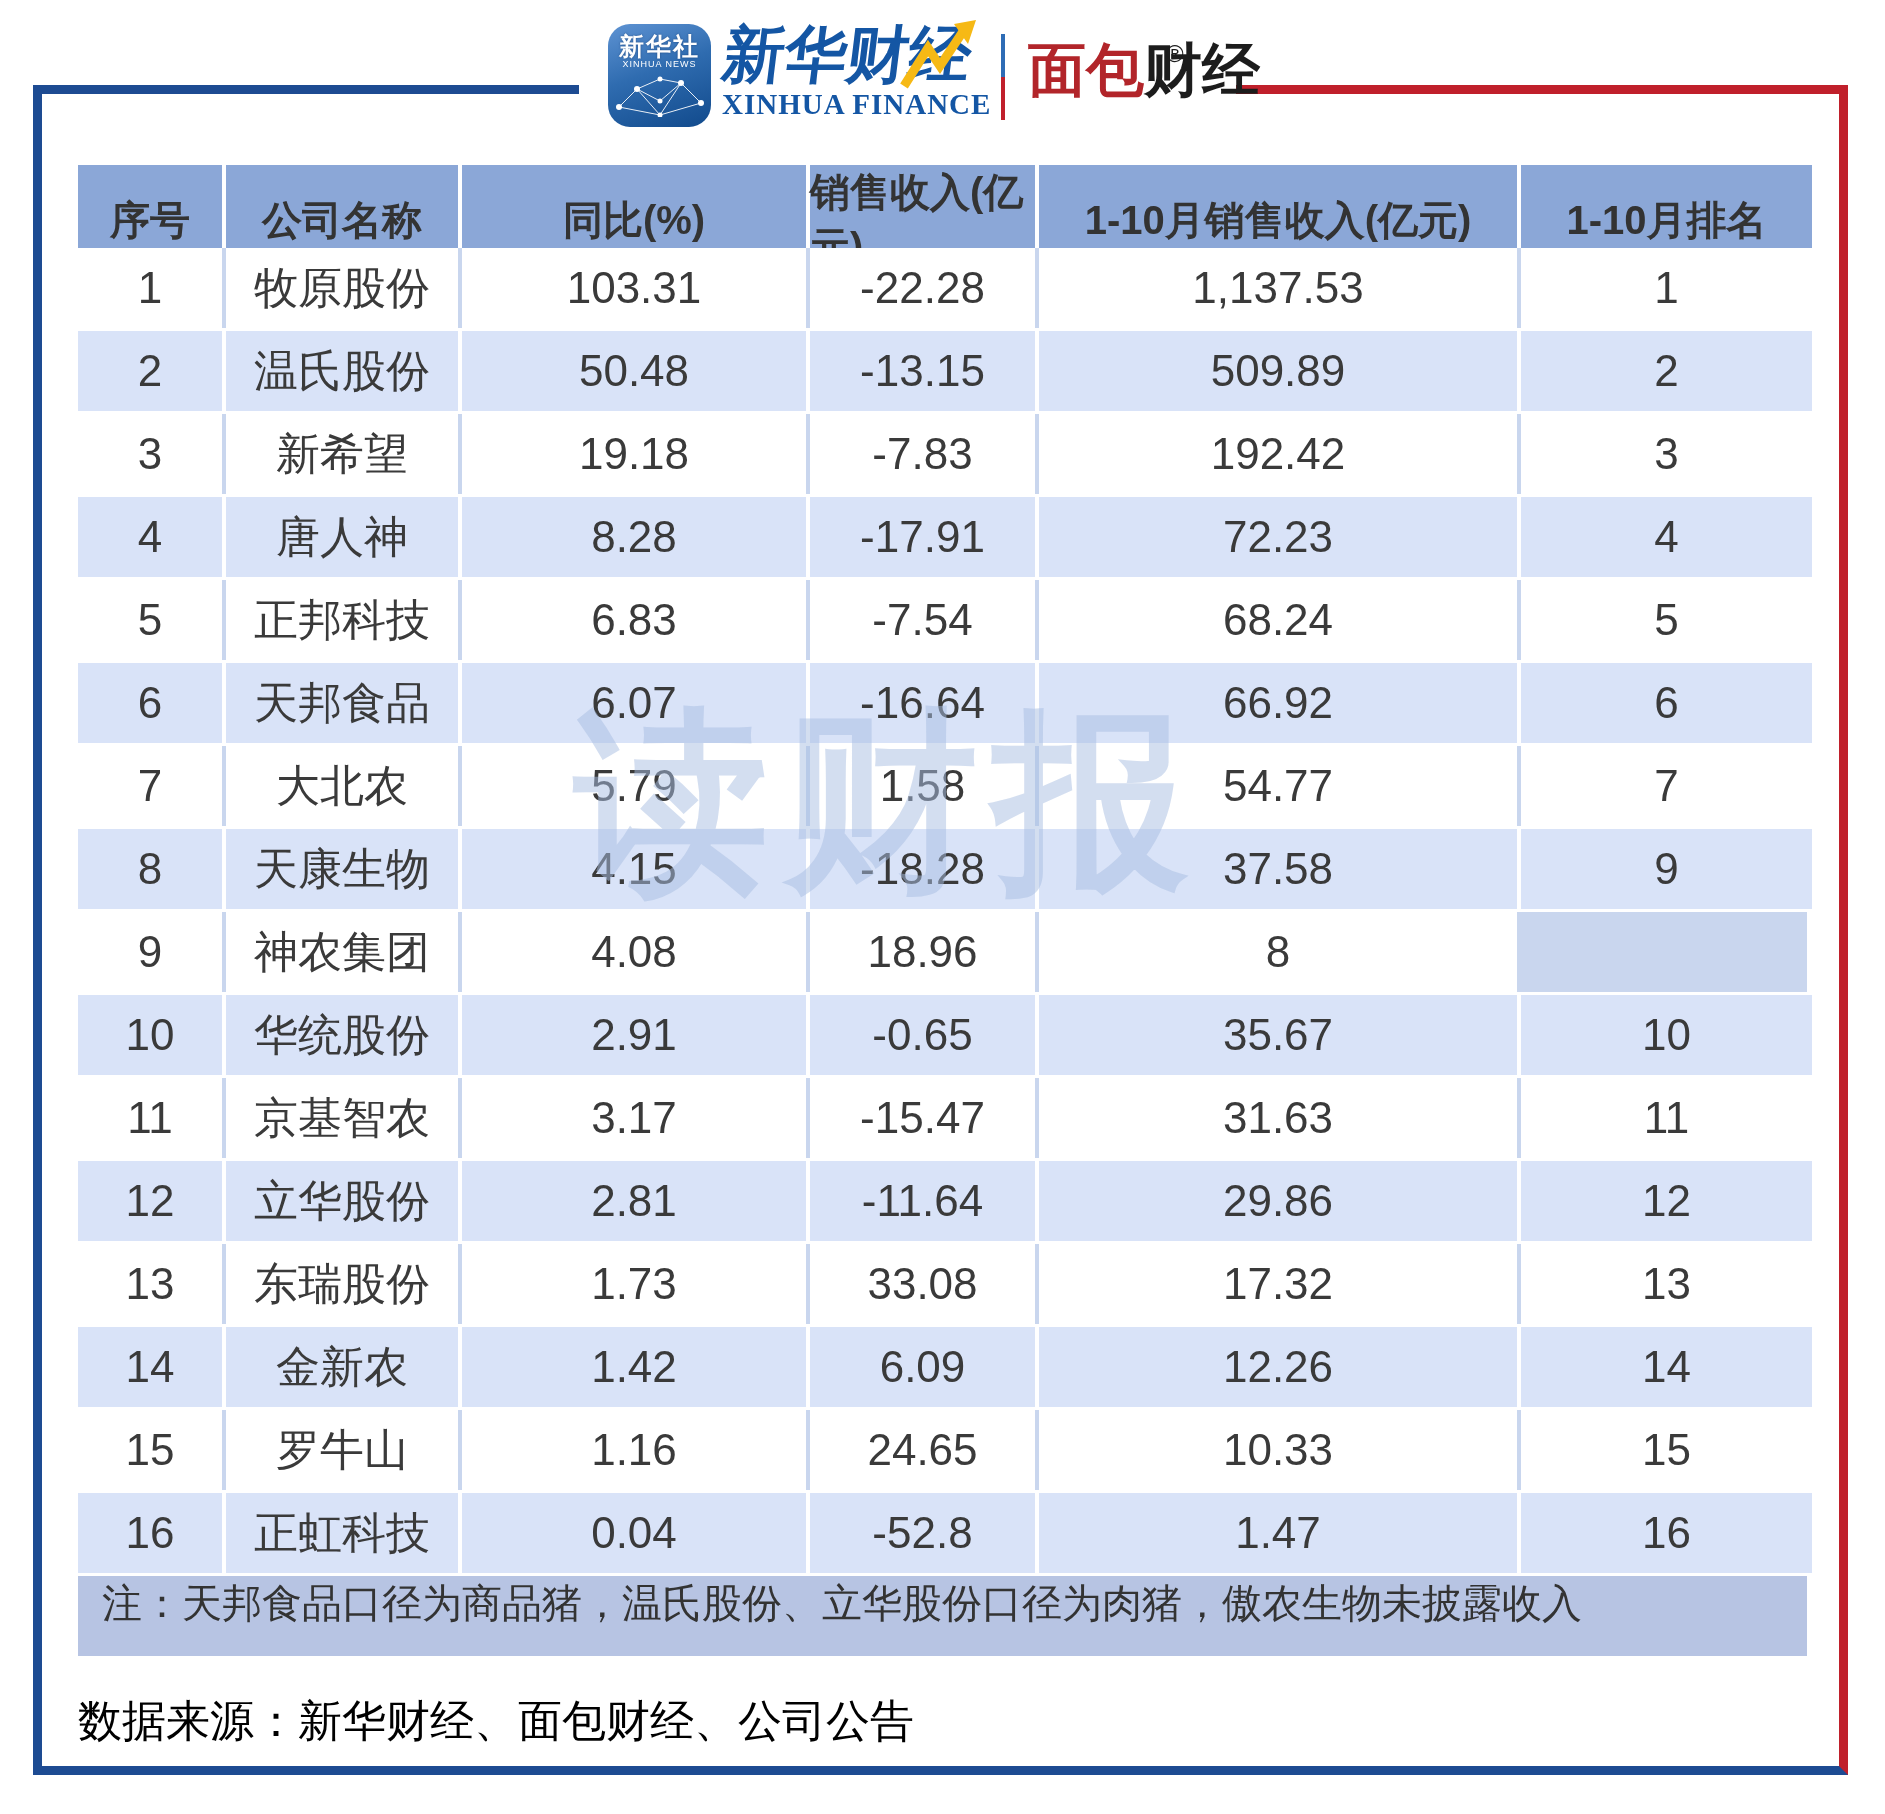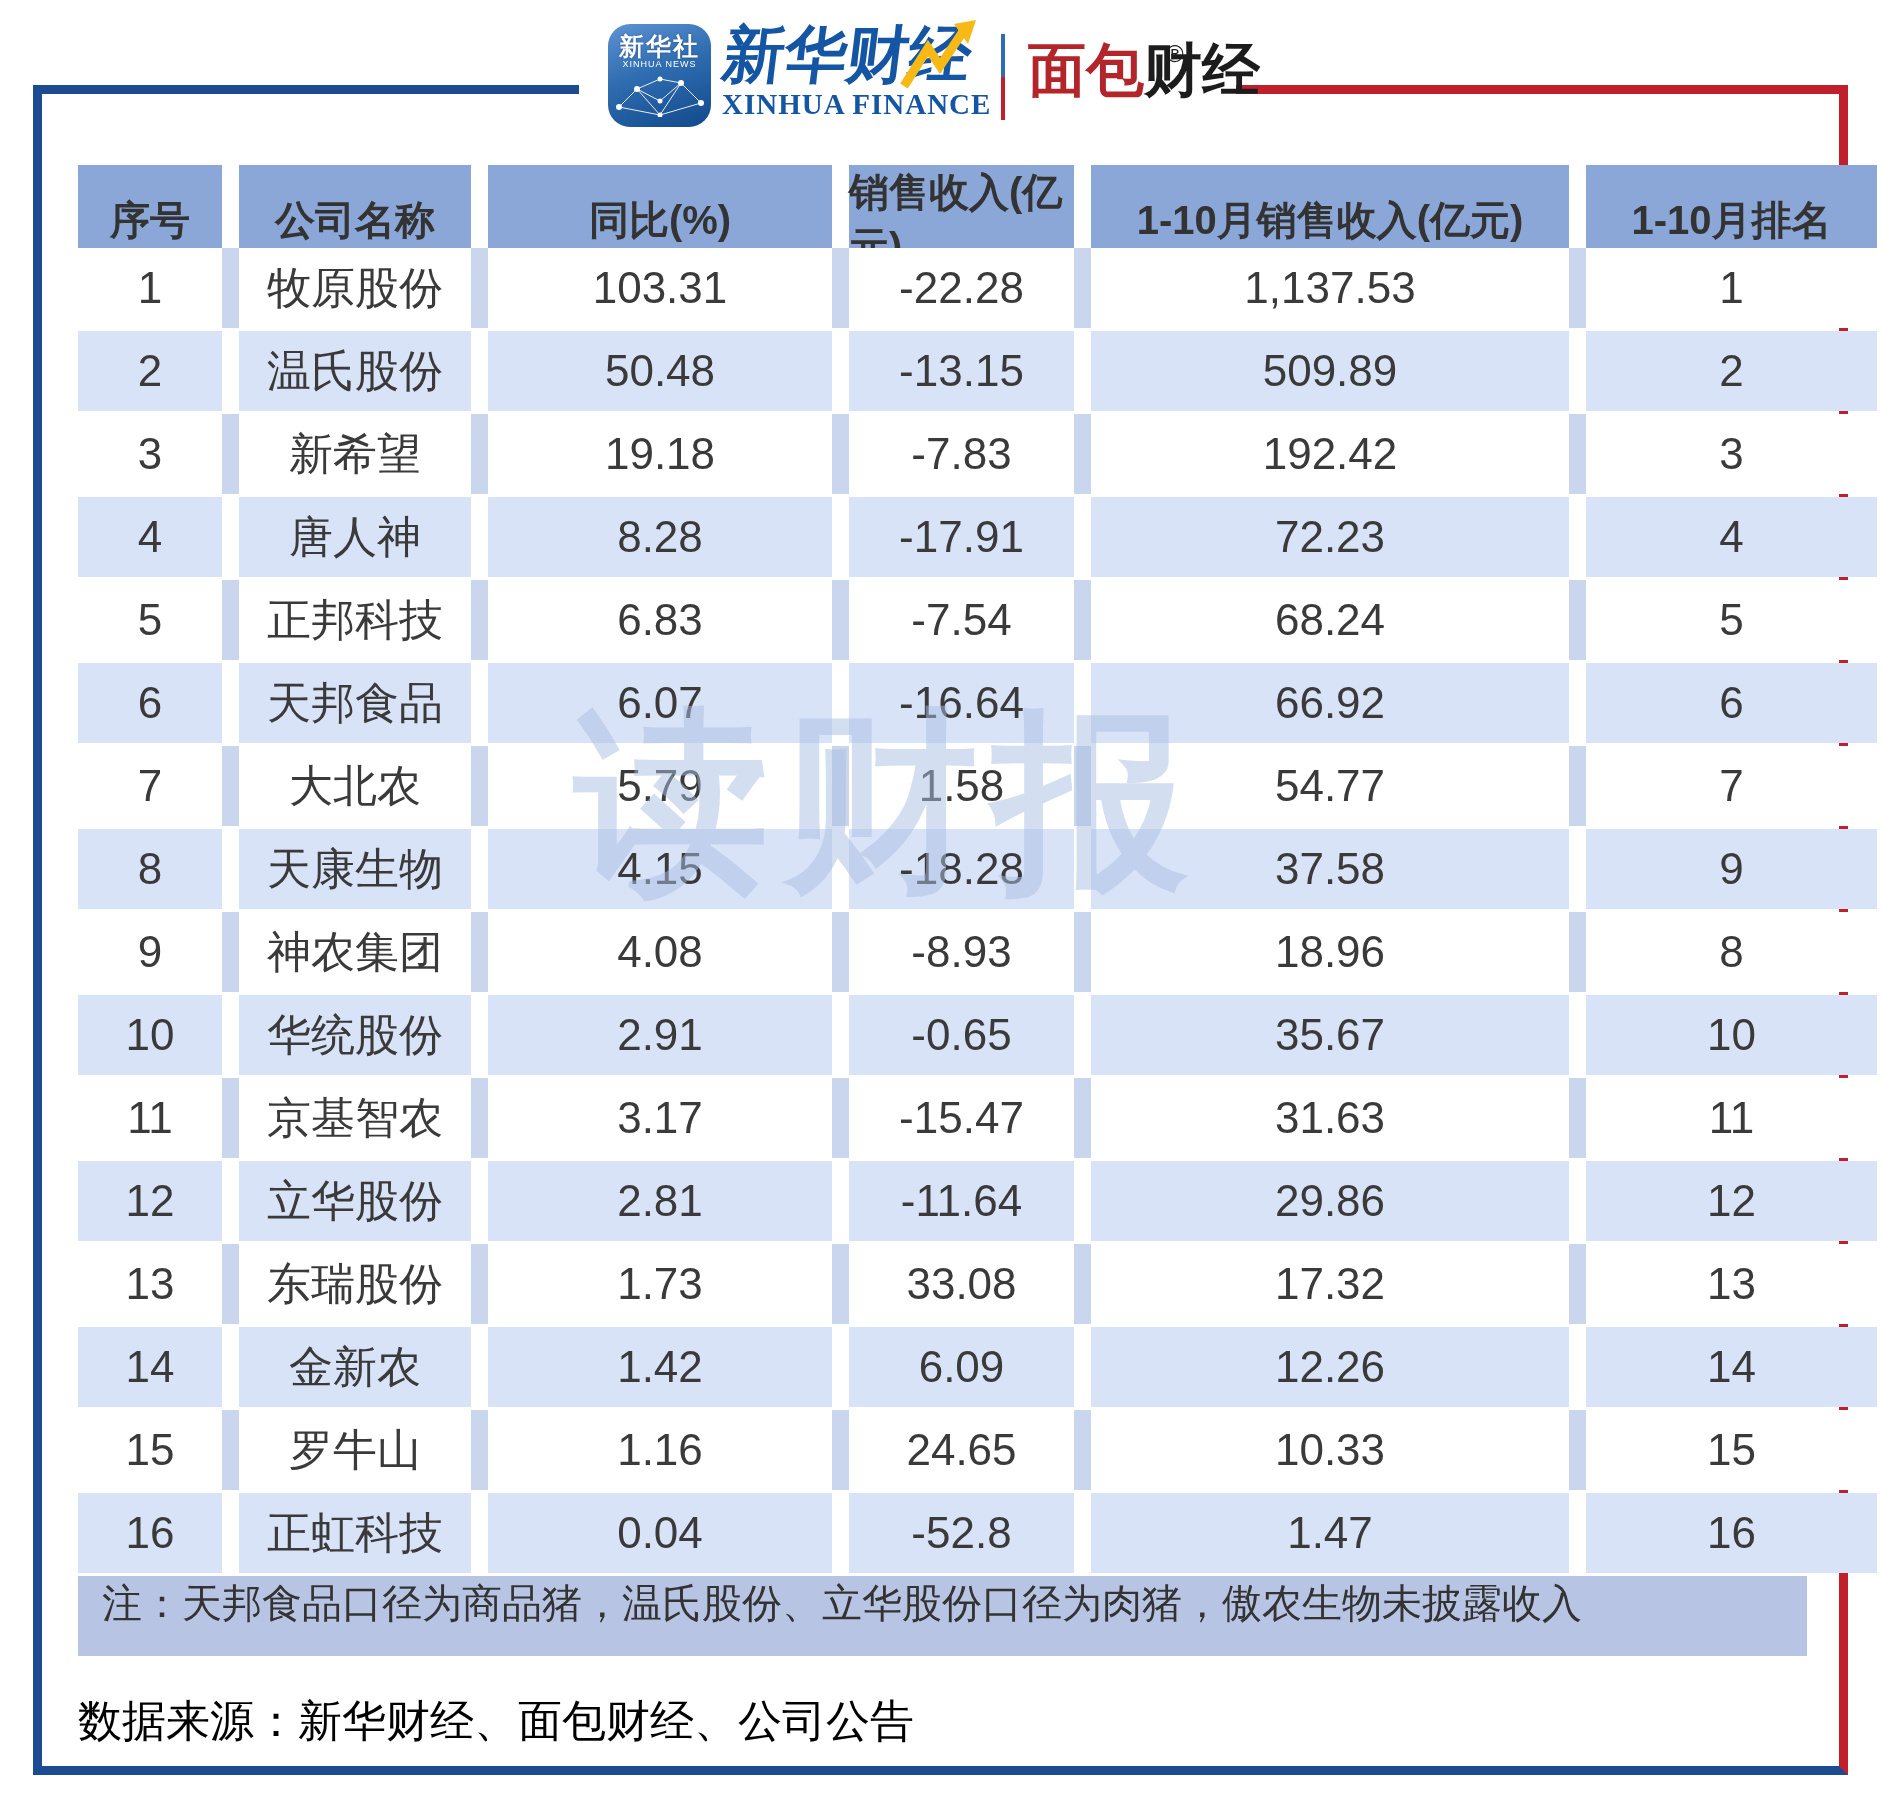--- a/index.html
+++ b/index.html
@@ -33,21 +33,21 @@
     position:absolute;left:1001px;top:34px;width:4px;height:86px;
     background:linear-gradient(#2e6cb5 0 50%,#c0202b 50% 100%);
   }
   .mianbao{position:absolute;left:1028px;top:38px;font-size:58px;line-height:64px;font-weight:800;white-space:nowrap;}
   .mianbao .red{color:#b2252a;}
   .mianbao .black{color:#1c1c1c;}
   .mianbao .reg{position:absolute;left:138px;top:-16px;font-size:24px;font-weight:400;color:#1c1c1c;}
   
   .tbl{position:absolute;left:78px;top:165px;width:1729px;}
   .trow{
-    display:grid;grid-template-columns:144px 232px 344px 225px 478px 291px;column-gap:17px;
+    display:grid;grid-template-columns:144px 232px 344px 225px 478px 291px;column-gap:4px;
     height:80px;margin-top:3px;
   }
   .trow.thead{margin-top:0;background:#ffffff;}
   .trow .cell{display:flex;align-items:center;justify-content:center;font-size:44px;}
   .thead .cell{background:#8ba7d7;font-weight:bold;font-size:40px;color:#333;}
   .row-white{background:#c9d6ee;}
   .row-white .cell{background:#ffffff;}
   .row-blue{background:#ffffff;}
   .row-blue .cell{background:#d9e3f8;}
   .note-row{
@@ -185,21 +185,20 @@
           <div class="cell">天康生物</div>
           <div class="cell">4.15</div>
           <div class="cell">-18.28</div>
           <div class="cell">37.58</div>
           <div class="cell">9</div>
         </div>
         <div class="trow row-white">
           <div class="cell">9</div>
           <div class="cell">神农集团</div>
           <div class="cell">4.08</div>
-          <div class="cell">-8.93</div>
           <div class="cell">18.96</div>
           <div class="cell">8</div>
         </div>
         <div class="trow row-blue">
           <div class="cell">10</div>
           <div class="cell">华统股份</div>
           <div class="cell">2.91</div>
           <div class="cell">-0.65</div>
           <div class="cell">35.67</div>
           <div class="cell">10</div>

